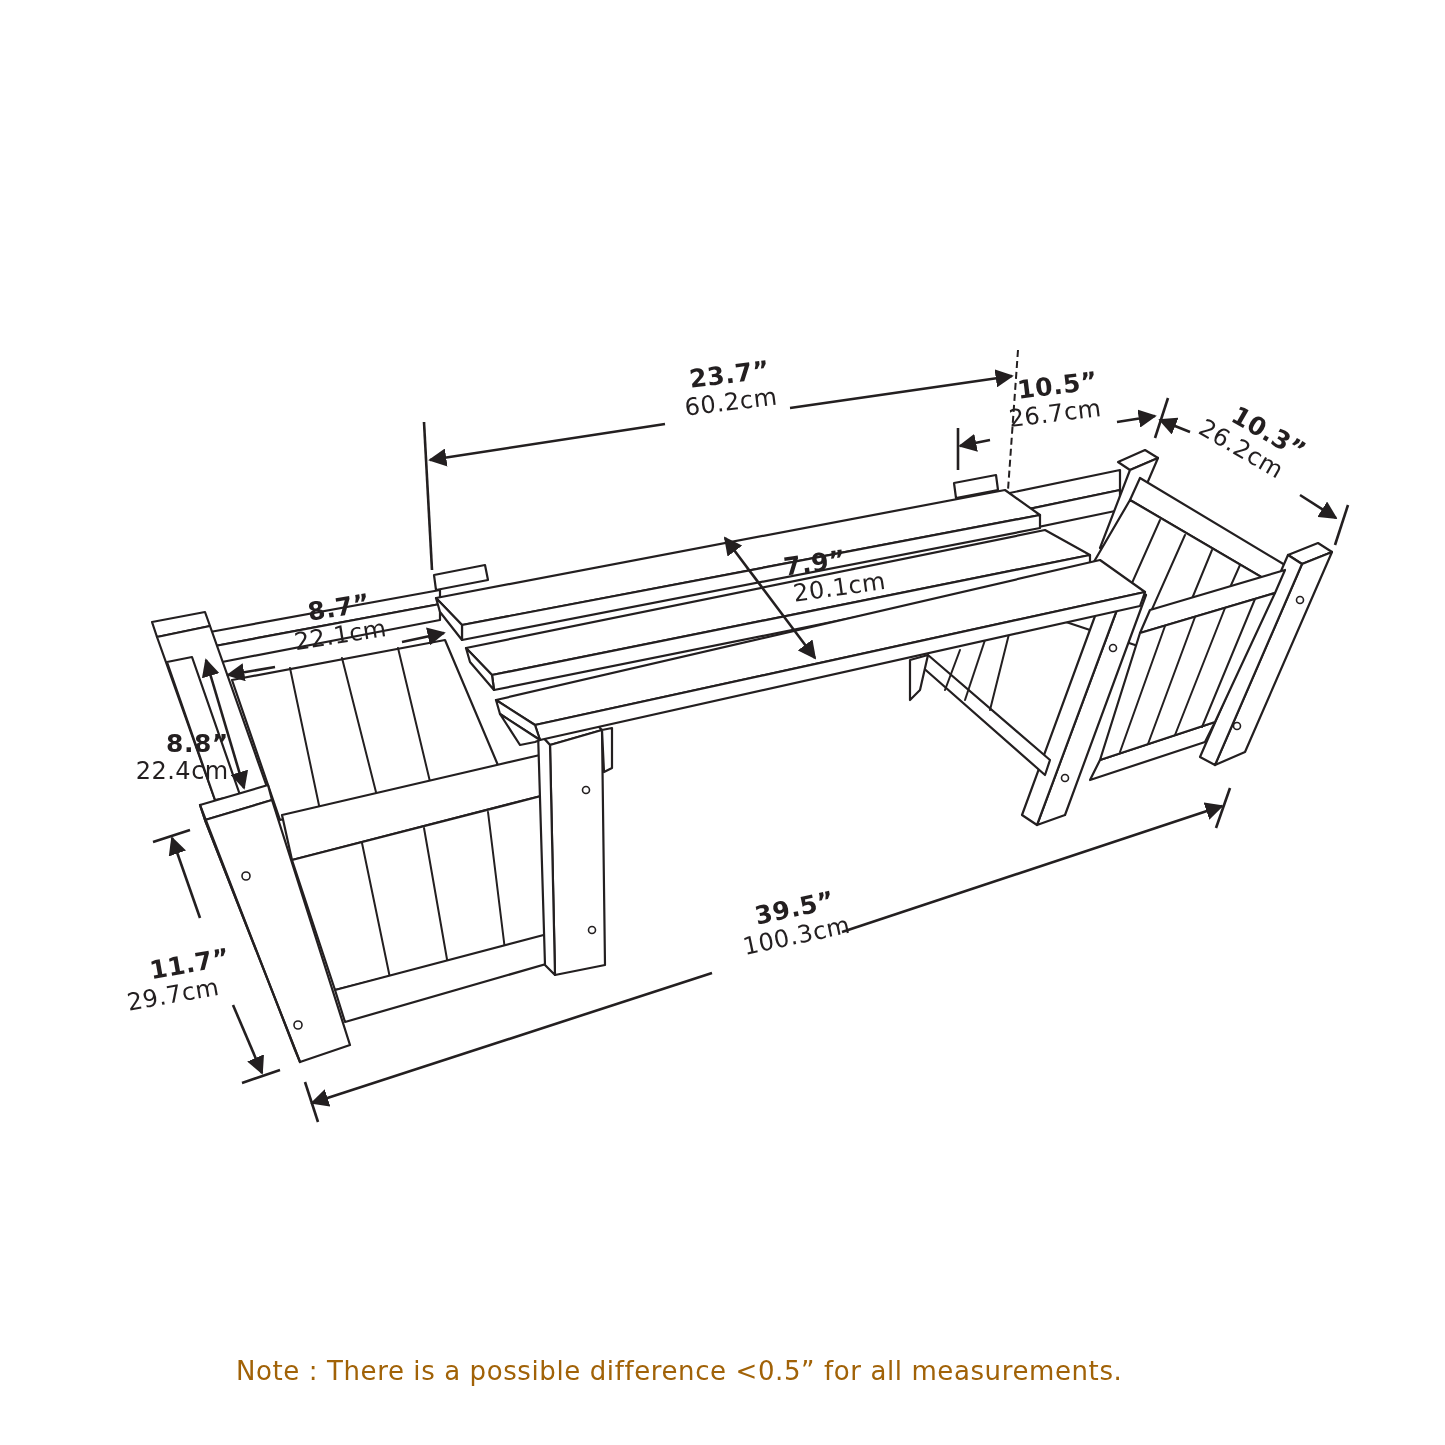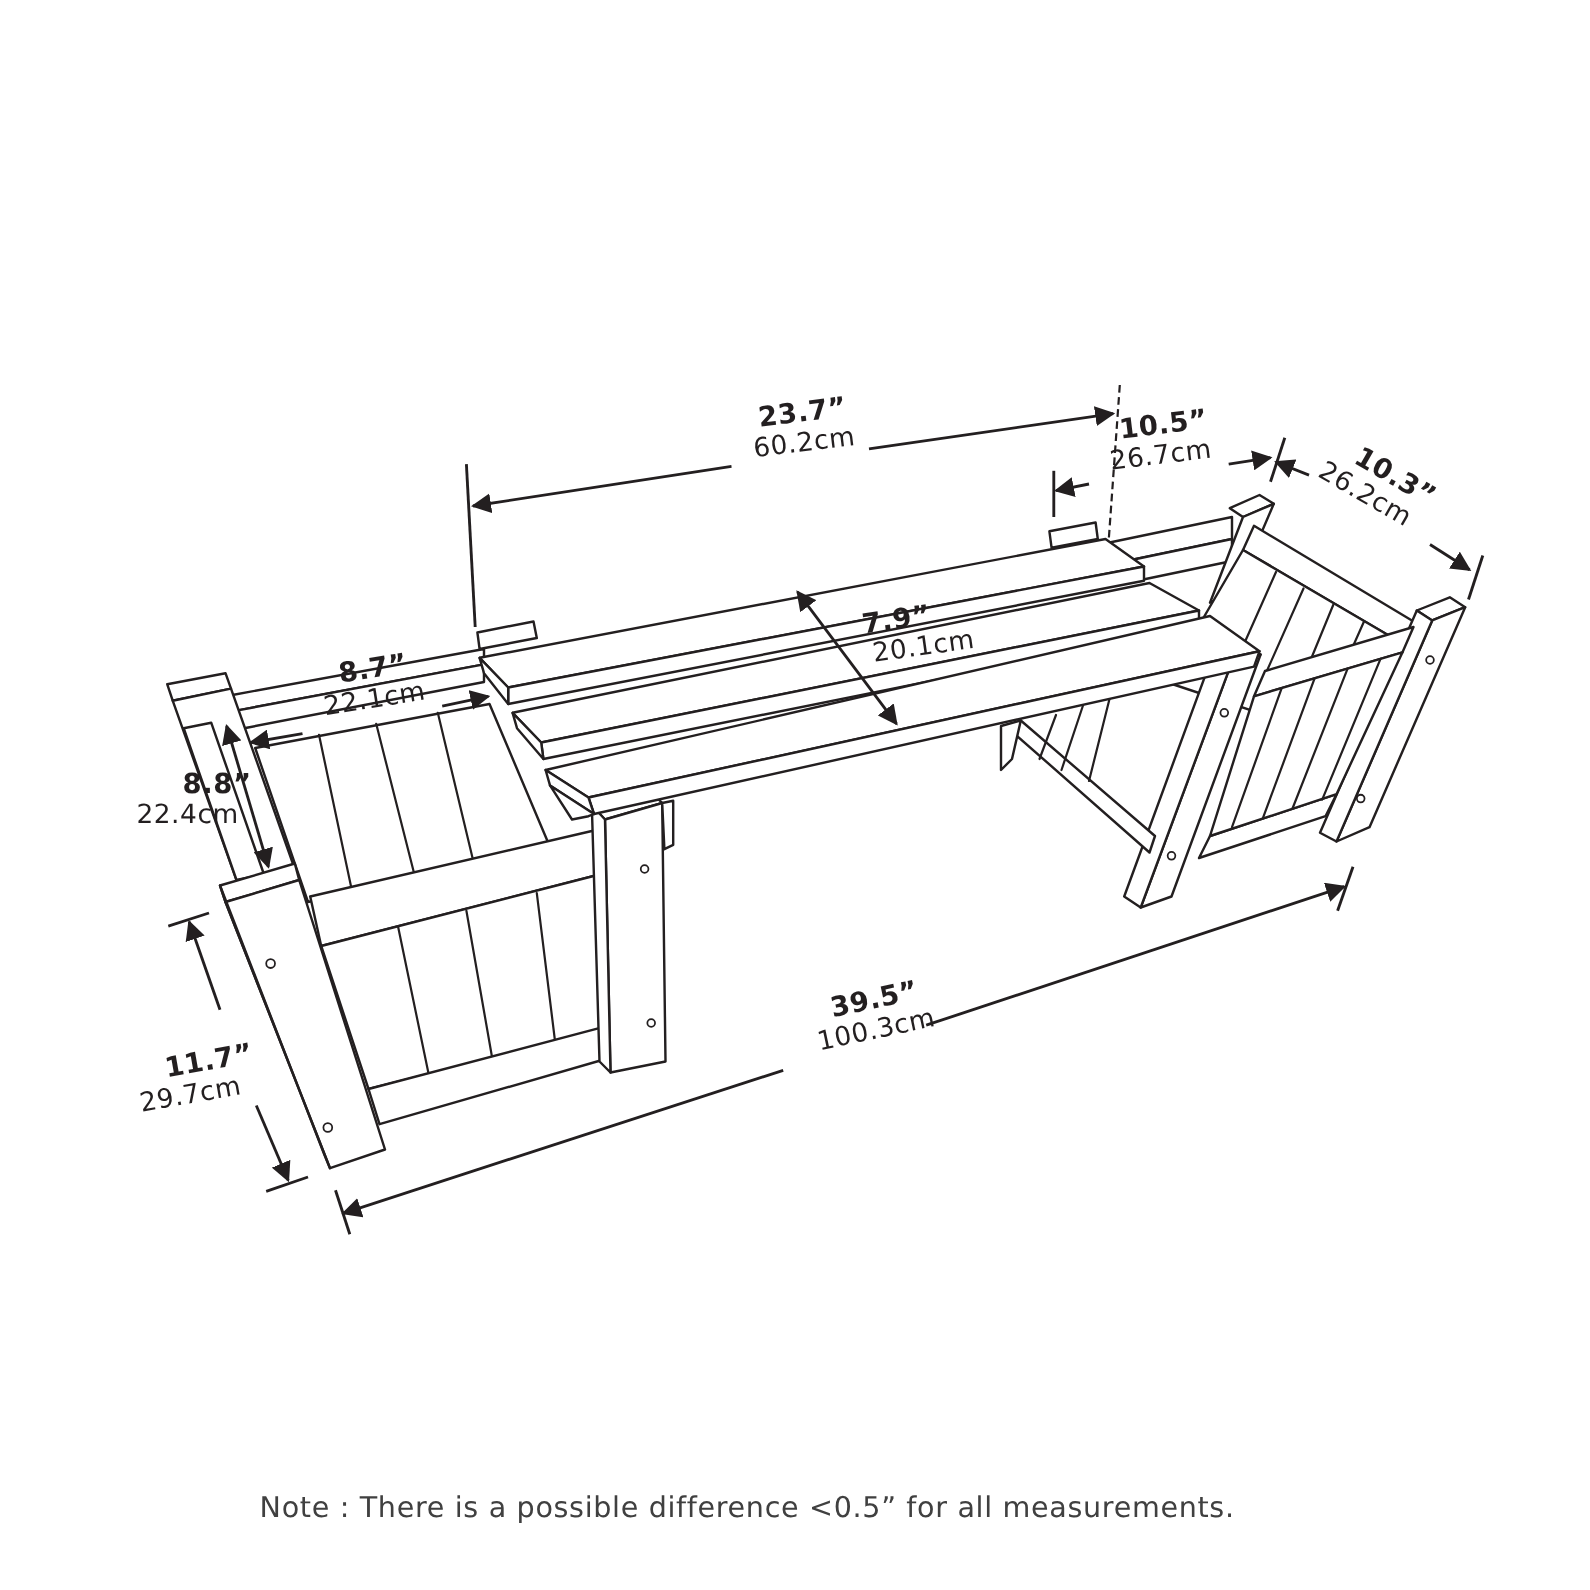--- a/index.html
+++ b/index.html
@@ -8,21 +8,21 @@
     #drawing { position: absolute; left: 0; top: 0; width: 1445px; height: 1445px; }
     .ln { fill: #ffffff; stroke: #231f20; stroke-width: 2.2; stroke-linejoin: round; }
     .ln-open { fill: none; stroke: #231f20; stroke-width: 2; stroke-linecap: round; }
     .dim { fill: none; stroke: #231f20; stroke-width: 2.6; stroke-linecap: butt; }
     .dash { fill: none; stroke: #231f20; stroke-width: 2; stroke-dasharray: 7 4; }
     .hole { fill: #ffffff; stroke: #231f20; stroke-width: 1.6; }
     .lbl { position: absolute; white-space: nowrap; transform-origin: 0 0; line-height: 1; }
     .lbl .in { display: block; font-weight: bold; font-size: 25px; letter-spacing: 0.5px; }
     .lbl .cm { display: block; font-size: 24px; letter-spacing: 0.5px; margin-top: 3px; }
     .note { position: absolute; left: 236px; top: 1054px; width: 980px; font-size: 26px;
-            letter-spacing: 0.6px; color: #404040; top: 1356px; }
+            letter-spacing: 0.6px; color: #a16207; top: 1356px; }
   </style>
 </head>
 <body>
 
 <svg id="drawing" viewBox="0 0 1445 1445" xmlns="http://www.w3.org/2000/svg">
   <defs>
     <marker id="ah" viewBox="0 0 10 10" refX="9" refY="5" markerWidth="7" markerHeight="7" orient="auto-start-reverse">
       <path d="M0,0 L10,5 L0,10 z" fill="#231f20"></path>
     </marker>
   </defs>
@@ -182,21 +182,21 @@
 <div class="lbl" style="left:782px; top:555px; transform: rotate(-8deg);">
   <span class="in">7.9”</span>
   <span class="cm" style="margin-left:6px;">20.1cm</span>
 </div>
 
 <div class="lbl" style="left:306px; top:600px; transform: rotate(-9deg);">
   <span class="in">8.7”</span>
   <span class="cm" style="margin-left:-18px;">22.1cm</span>
 </div>
 
-<div class="lbl" style="left:124px; top:700px;">
+<div class="lbl" style="left:124px; top:731px;text-align:right;">
   <span class="in" style="margin-left:42px;">8.8”</span>
   <span class="cm">22.4cm</span>
 </div>
 
 <div class="lbl" style="left:140px; top:960px; transform: rotate(-10deg);">
   <span class="in" style="margin-left:8px;">11.7”</span>
   <span class="cm" style="margin-left:-20px;">29.7cm</span>
 </div>
 
 <div class="lbl" style="left:735px; top:908px; transform: rotate(-12deg);">

